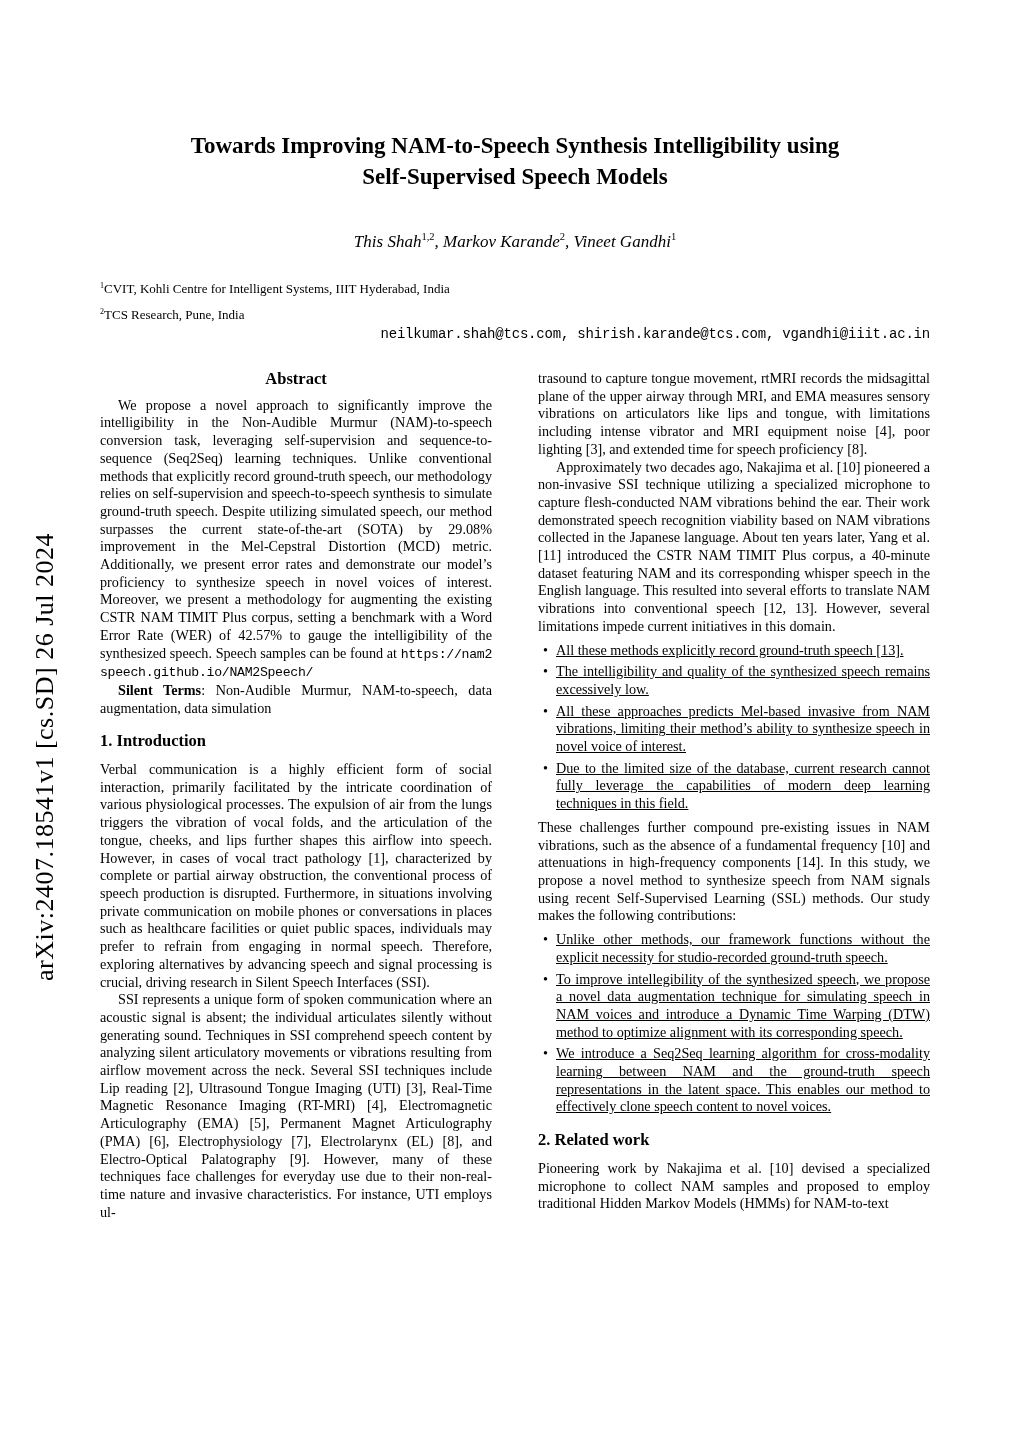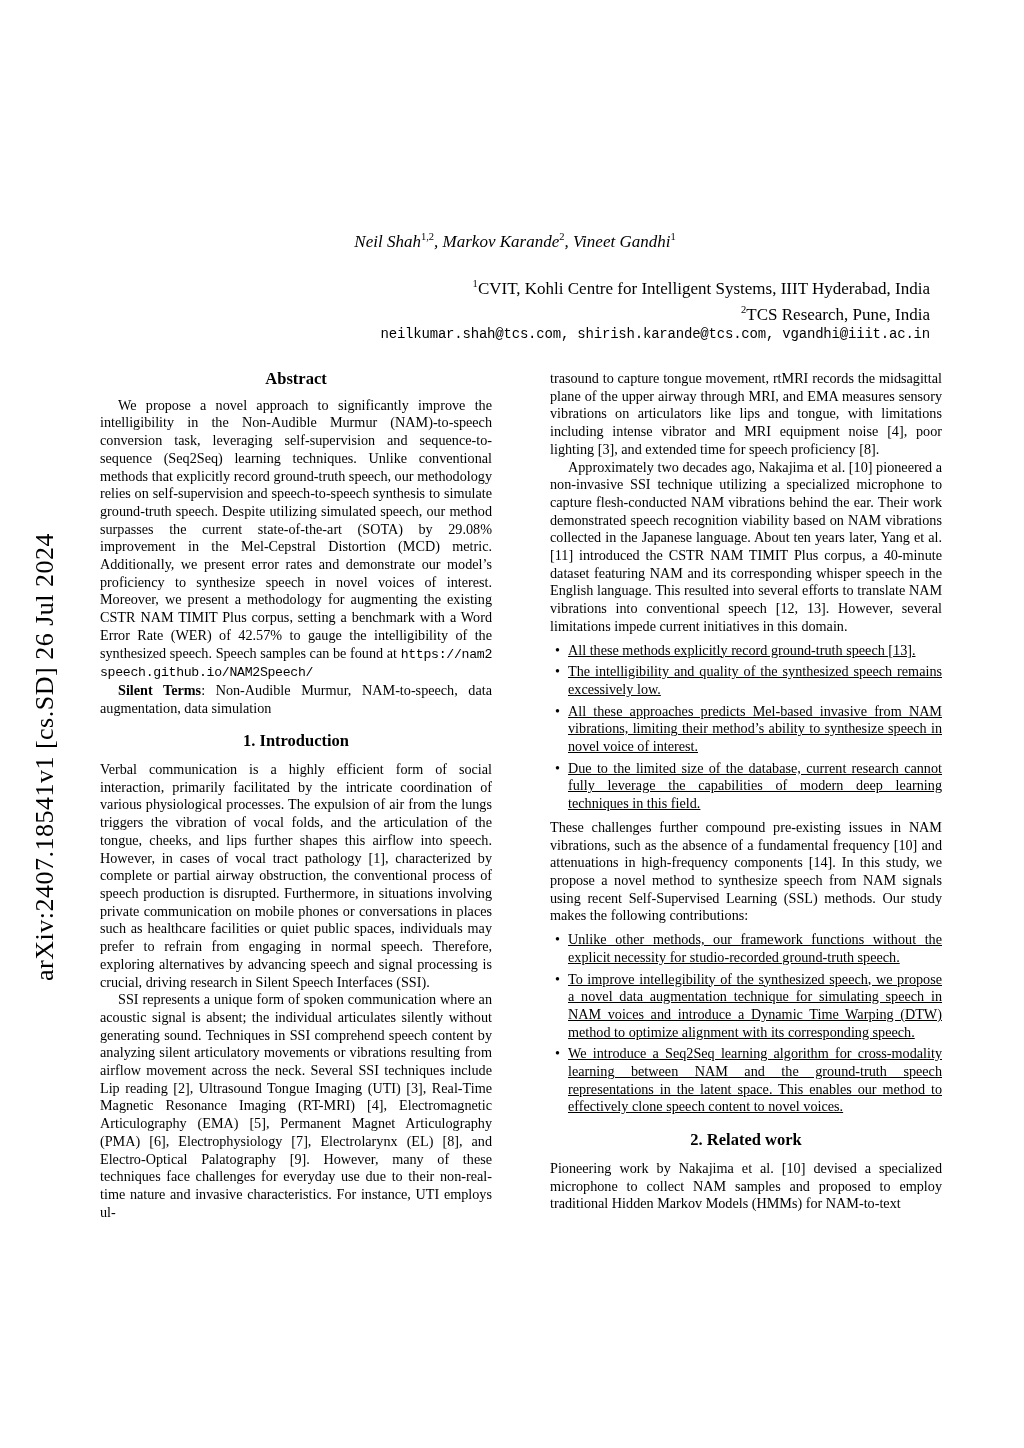--- a/index.html
+++ b/index.html
@@ -47,44 +47,43 @@
     font-size: 62%;
     font-style: normal;
     vertical-align: super;
     line-height: 0;
   }
   .affils {
     position: absolute;
     top: 276px;
     left: 100px;
     width: 830px;
-    text-align: right;
-    font-size: 17px;
+    text-align: left;
+    font-size: 13px;
     line-height: 26px;
   }
   .emails {
     position: absolute;
     top: 326px;
     left: 100px;
     width: 830px;
     text-align: right;
     font-family: "Liberation Mono", monospace;
     font-size: 14px;
     letter-spacing: -0.2px;
   }
   .col {
     position: absolute;
     top: 370px;
     font-size: 14.2px;
     line-height: 17.7px;
   }
   .col-left  { left: 100px; width: 392px; }
-  .col-right { left: 538px; width: 392px; margin-left: 12px; }
+  .col-right { left: 538px; width: 392px; }
   .sec-heading {
-    text-align: center;
     font-weight: bold;
     font-size: 16.5px;
     margin: 15px 0 11px 0;
   }
   .abs-heading {
     text-align: center;
     font-weight: bold;
     font-size: 16.5px;
     margin: 0 0 9px 0;
   }
@@ -117,23 +116,27 @@
     text-decoration: underline;
   }
 </style>
 </head>
 <body>
 
 <div class="page">
 
   <div class="arxiv-stamp">arXiv:2407.18541v1 [cs.SD] 26 Jul 2024</div>
 
+  <div class="title">
+    <div>Towards Improving NAM-to-Speech Synthesis Intelligibility using</div>
+    <div>Self-Supervised Speech Models</div>
+  </div>
 
   <div class="authors">
-    <span><span>Neil Shah</span><sup>1,2</sup><span>, </span></span>
+    <span><span>This Shah</span><sup>1,2</sup><span>, </span></span>
     <span><span>Markov Karande</span><sup>2</sup><span>, </span></span>
     <span><span>Vineet Gandhi</span><sup>1</sup><span></span></span>
   </div>
 
   <div class="affils">
     <div class="affil"><sup>1</sup><span>CVIT, Kohli Centre for Intelligent Systems, IIIT Hyderabad, India</span></div>
     <div class="affil"><sup>2</sup><span>TCS Research, Pune, India</span></div>
   </div>
 
   <div class="emails">neilkumar.shah@tcs.com, shirish.karande@tcs.com, vgandhi@iiit.ac.in</div>

